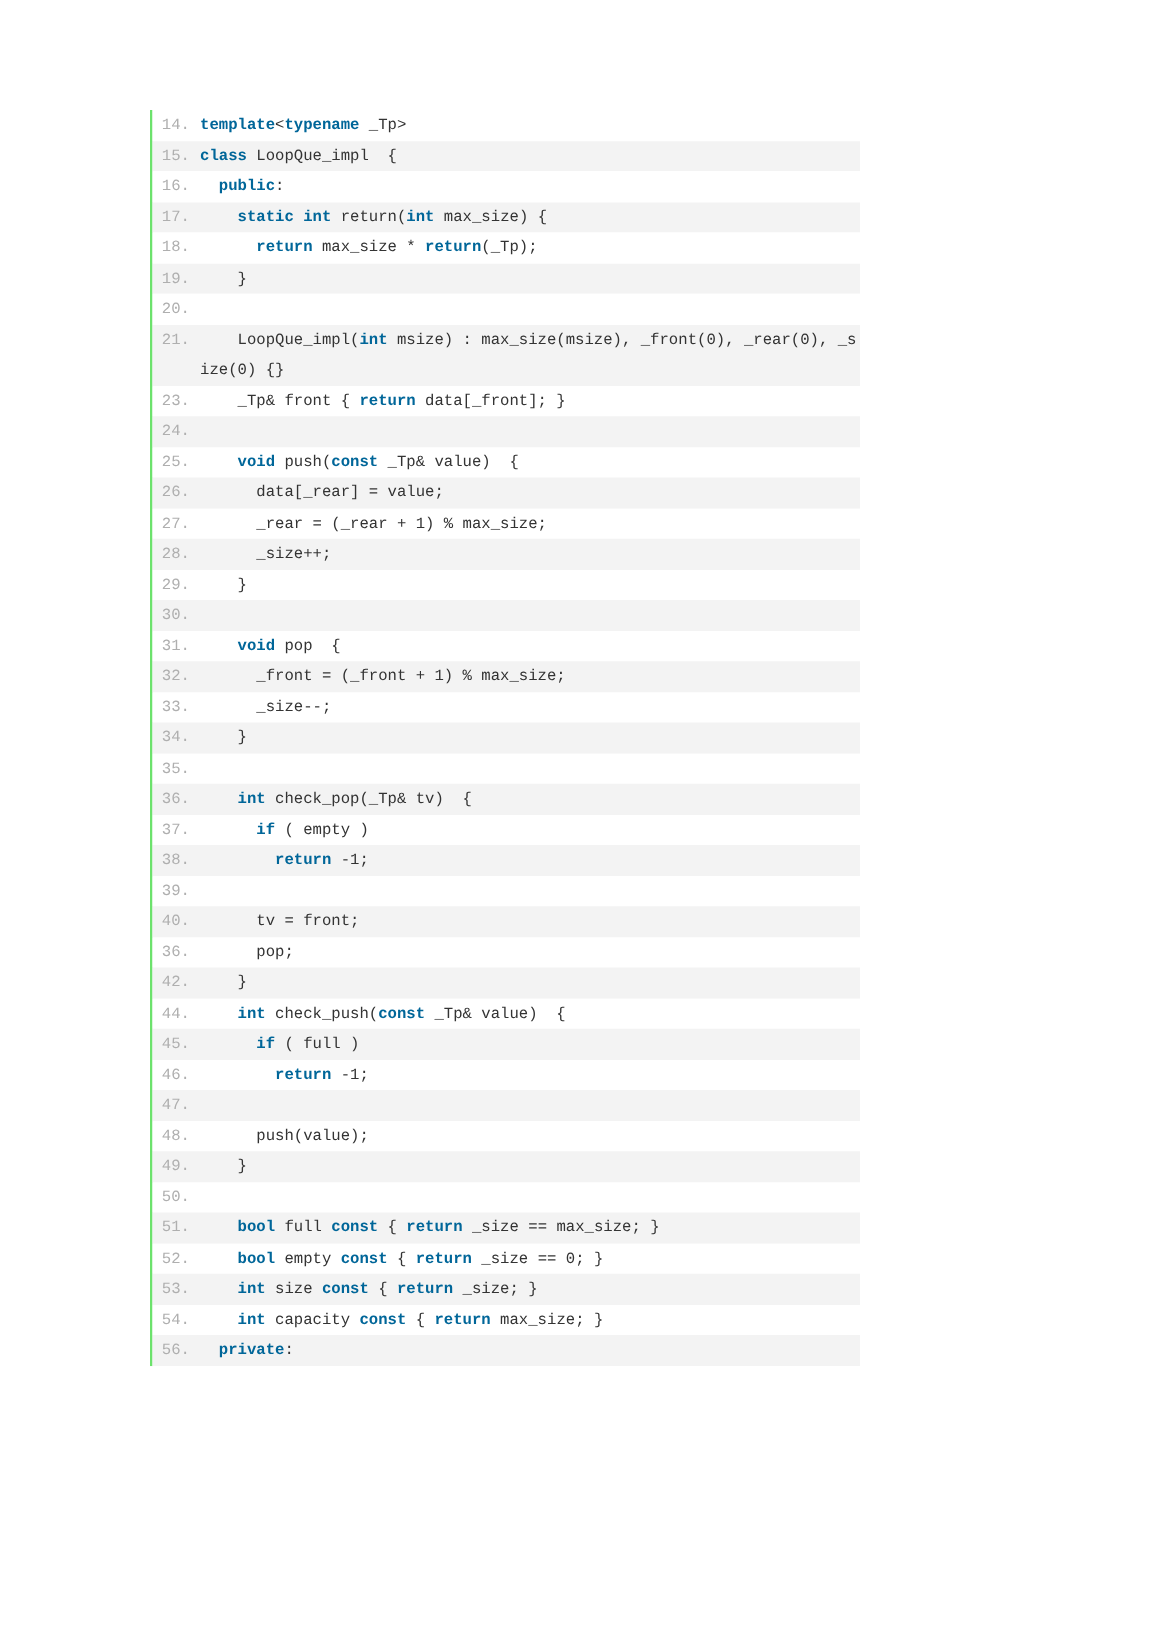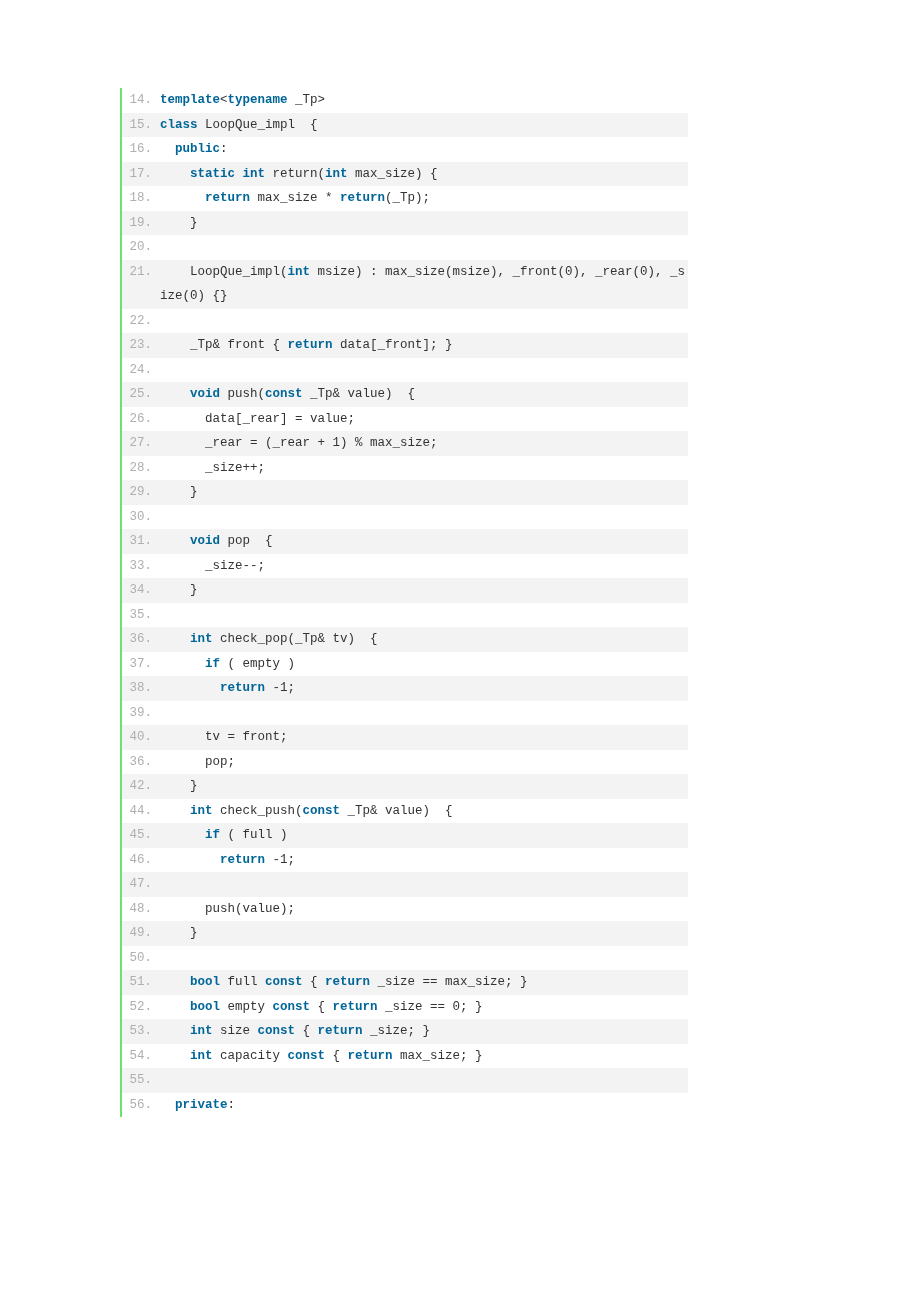--- a/index.html
+++ b/index.html
@@ -70,24 +70,20 @@
     </div>
     <div class="line">
       <span class="lineno">20.</span>
       <span class="linecode"><span></span></span>
     </div>
     <div class="line">
       <span class="lineno">21.</span>
       <span class="linecode"><span>    LoopQue_impl(</span><span class="kw">int</span><span> msize) : max_size(msize), _front(0), _rear(0), _size(0) {}</span></span>
     </div>
     <div class="line">
-      <span class="lineno">22.</span>
-      <span class="linecode"><span></span></span>
-    </div>
-    <div class="line">
       <span class="lineno">23.</span>
       <span class="linecode"><span>    _Tp&amp; front { </span><span class="kw">return</span><span> data[_front]; }</span></span>
     </div>
     <div class="line">
       <span class="lineno">24.</span>
       <span class="linecode"><span></span></span>
     </div>
     <div class="line">
       <span class="lineno">25.</span>
       <span class="linecode"><span>    </span><span class="kw">void</span><span> push(</span><span class="kw">const</span><span> _Tp&amp; value)  {</span></span>
@@ -110,20 +106,24 @@
     </div>
     <div class="line">
       <span class="lineno">30.</span>
       <span class="linecode"><span></span></span>
     </div>
     <div class="line">
       <span class="lineno">31.</span>
       <span class="linecode"><span>    </span><span class="kw">void</span><span> pop  {</span></span>
     </div>
     <div class="line">
+      <span class="lineno">32.</span>
+      <span class="linecode"><span>      _front = (_front + 1) % max_size;</span></span>
+    </div>
+    <div class="line">
       <span class="lineno">33.</span>
       <span class="linecode"><span>      _size--;</span></span>
     </div>
     <div class="line">
       <span class="lineno">34.</span>
       <span class="linecode"><span>    }</span></span>
     </div>
     <div class="line">
       <span class="lineno">35.</span>
       <span class="linecode"><span></span></span>
@@ -192,22 +192,18 @@
       <span class="lineno">52.</span>
       <span class="linecode"><span>    </span><span class="kw">bool</span><span> empty </span><span class="kw">const</span><span> { </span><span class="kw">return</span><span> _size == 0; }</span></span>
     </div>
     <div class="line">
       <span class="lineno">53.</span>
       <span class="linecode"><span>    </span><span class="kw">int</span><span> size </span><span class="kw">const</span><span> { </span><span class="kw">return</span><span> _size; }</span></span>
     </div>
     <div class="line">
       <span class="lineno">54.</span>
       <span class="linecode"><span>    </span><span class="kw">int</span><span> capacity </span><span class="kw">const</span><span> { </span><span class="kw">return</span><span> max_size; }</span></span>
-    </div>
-    <div class="line">
-      <span class="lineno">55.</span>
-      <span class="linecode"><span></span></span>
     </div>
     <div class="line">
       <span class="lineno">56.</span>
       <span class="linecode"><span>  </span><span class="kw">private</span><span>:</span></span>
     </div>
   </div>
 
 </body></html>

